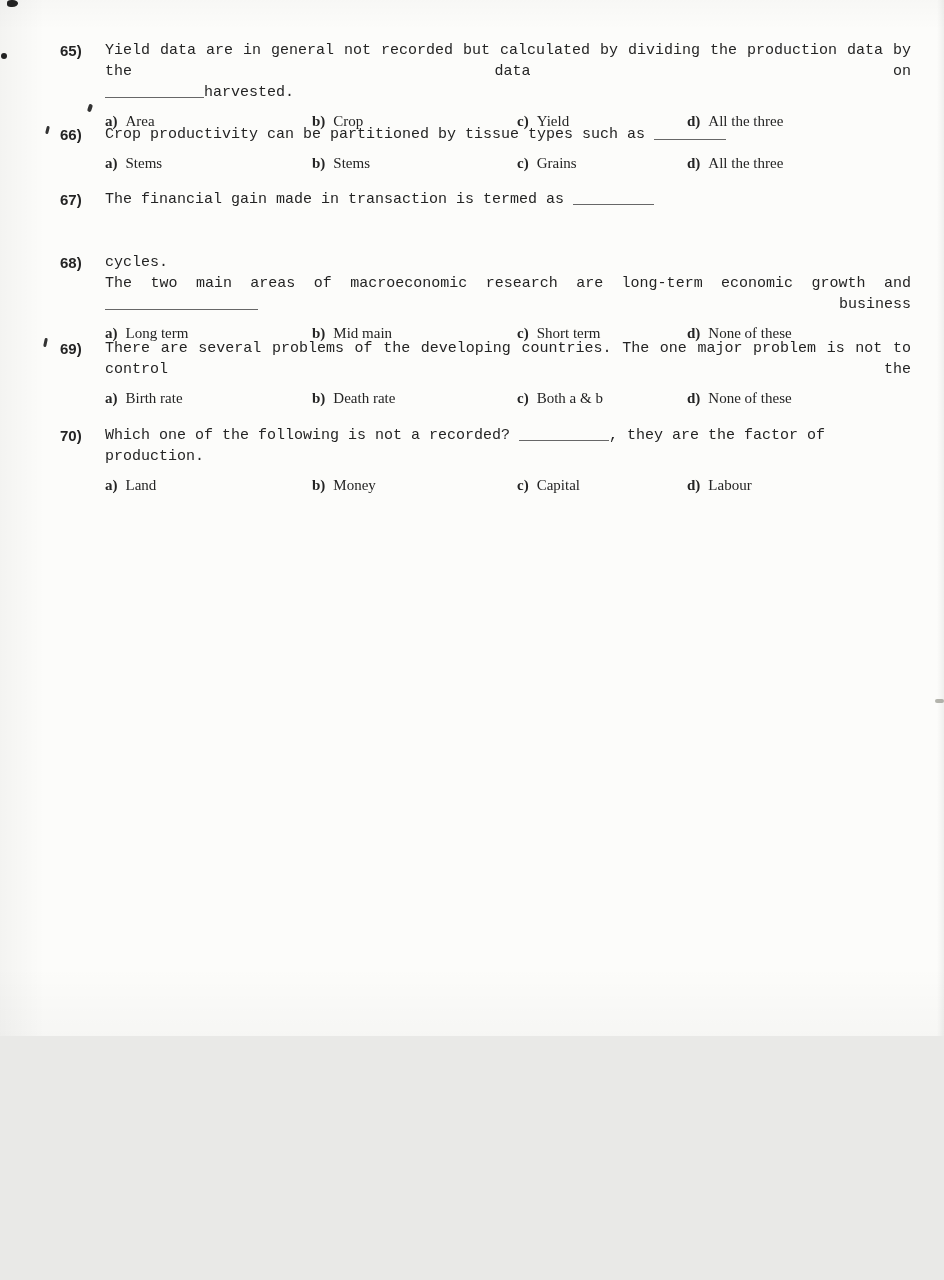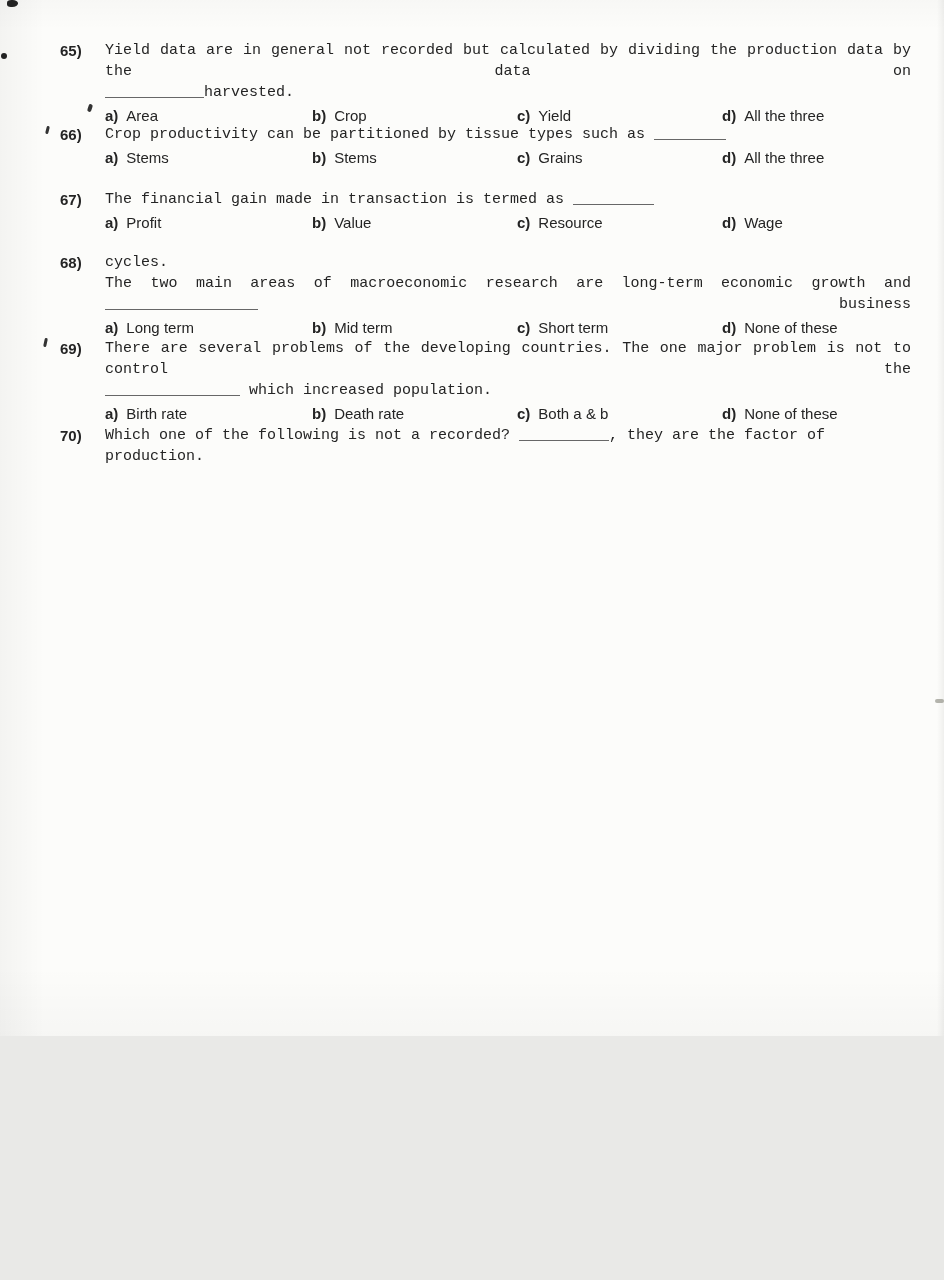--- a/index.html
+++ b/index.html
@@ -24,24 +24,24 @@
   .qnum {
     position: absolute; left: 60px; top: 0; width: 42px;
     font-size: 15px; line-height: 21px; font-weight: 700;
   }
   .qbody {
     position: absolute; left: 105px; top: 0; width: 806px;
     font-size: 15px; line-height: 21px;
   }
   .qline { min-height: 21px; font-family: Liberation Mono, monospace; }
   .jline { text-align: justify; text-align-last: justify; }
-  .opts { position: relative; height: 21px; margin-top: 2px; }
+  .opts { position: relative; height: 21px; margin-top: 8px; font-family: Liberation Serif, serif; }
   .opt { position: absolute; top: 0; white-space: nowrap; }
   .opt .letter { font-weight: 700; margin-right: 8px; }
-  .c0 { left: 0; } .c1 { left: 207px; } .c2 { left: 412px; } .c3 { left: 617px; }
+  .c0 { left: 0; } .c1 { left: 207px; } .c2 { left: 412px; } .c3 { left: 582px; }
 
   
   .mark { position: absolute; background: #222; }
   .mark-blob   { left: 7px;  top: 0px;    width: 11px; height: 7px; border-radius: 45% 55% 60% 40%; }
   .mark-dot    { left: 1px;  top: 53px;   width: 6px;  height: 6px; border-radius: 50%; }
   .mark-tick66 { left: 46px; top: 126px;  width: 3px;  height: 8px; border-radius: 2px; transform: rotate(14deg); background:#333; }
   .mark-comma  { left: 88px; top: 104px;  width: 4px;  height: 8px; border-radius: 2px; transform: rotate(18deg); background:#333; }
   .mark-tick69 { left: 44px; top: 338px;  width: 3px;  height: 9px; border-radius: 2px; transform: rotate(12deg); background:#333; }
   .mark-dash-r { left: 935px; top: 699px; width: 9px;  height: 4px; border-radius: 2px; background: #8e8e82; opacity: .65; }
 
@@ -99,61 +99,60 @@
         <span class="opt c2"><span class="letter">c)</span><span>Grains</span></span>
         <span class="opt c3"><span class="letter">d)</span><span>All the three</span></span>
       </div>
     </div>
   </div>
 
   <div class="q" style="top:189px">
     <span class="qnum">67)</span>
     <div class="qbody">
       <div class="qline">The financial gain made in transaction is termed as _________</div>
-      <div class="opts">
-        <span class="opt c0"><span class="letter">a)</span><span>Profit</span></span>
-        <span class="opt c1"><span class="letter">b)</span><span>Value</span></span>
-        <span class="opt c2"><span class="letter">c)</span><span>Resource</span></span>
-        <span class="opt c3"><span class="letter">d)</span><span>Wage</span></span>
-      </div>
     </div>
   </div>
 
   <div class="q" style="top:252px">
     <span class="qnum">68)</span>
     <div class="qbody">
       <div class="qline">cycles.</div>
       <div class="qline jline">The two main areas of macroeconomic research are long-term economic growth and _________________ business</div>
       <div class="opts">
         <span class="opt c0"><span class="letter">a)</span><span>Long term</span></span>
-        <span class="opt c1"><span class="letter">b)</span><span>Mid term</span></span>
+        <span class="opt c1"><span class="letter">b)</span><span>Mid main</span></span>
         <span class="opt c2"><span class="letter">c)</span><span>Short term</span></span>
         <span class="opt c3"><span class="letter">d)</span><span>None of these</span></span>
       </div>
     </div>
   </div>
 
   <div class="q" style="top:338px">
     <span class="qnum">69)</span>
     <div class="qbody">
       <div class="qline jline">There are several problems of the developing countries. The one major problem is not to control the</div>
-      <div class="qline">_______________ which increased population.</div>
       <div class="opts">
         <span class="opt c0"><span class="letter">a)</span><span>Birth rate</span></span>
         <span class="opt c1"><span class="letter">b)</span><span>Death rate</span></span>
         <span class="opt c2"><span class="letter">c)</span><span>Both a &amp; b</span></span>
         <span class="opt c3"><span class="letter">d)</span><span>None of these</span></span>
       </div>
     </div>
   </div>
 
   <div class="q" style="top:425px">
     <span class="qnum">70)</span>
     <div class="qbody">
       <div class="qline">Which one of the following is not a recorded? __________, they are the factor of production.</div>
+      <div class="opts">
+        <span class="opt c0"><span class="letter">a)</span><span>Land</span></span>
+        <span class="opt c1"><span class="letter">b)</span><span>Money</span></span>
+        <span class="opt c2"><span class="letter">c)</span><span>Capital</span></span>
+        <span class="opt c3"><span class="letter">d)</span><span>Labour</span></span>
+      </div>
     </div>
   </div>
 
   <div class="watermark">
     <span class="cs-badge">CS</span>
     <span class="wm-text">Scanned with CamScanner</span>
   </div>
 
 </div>
 

